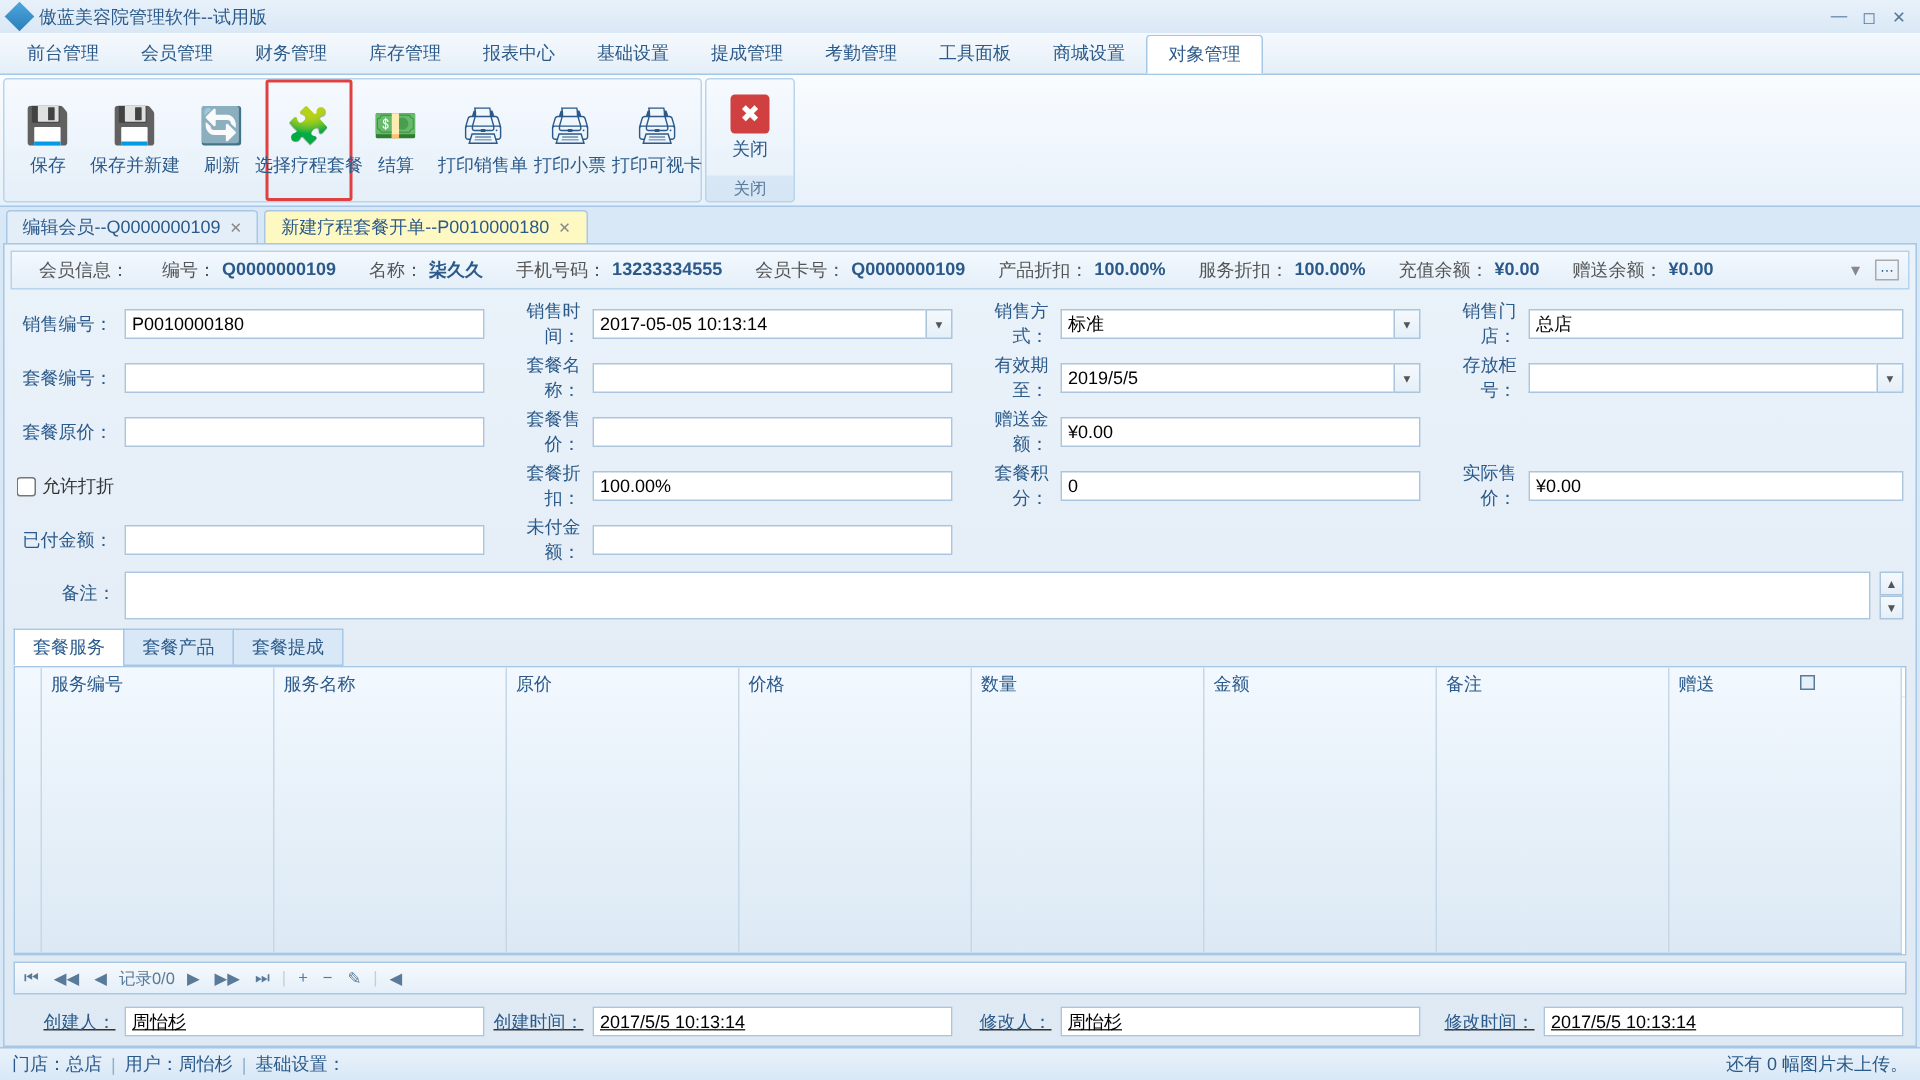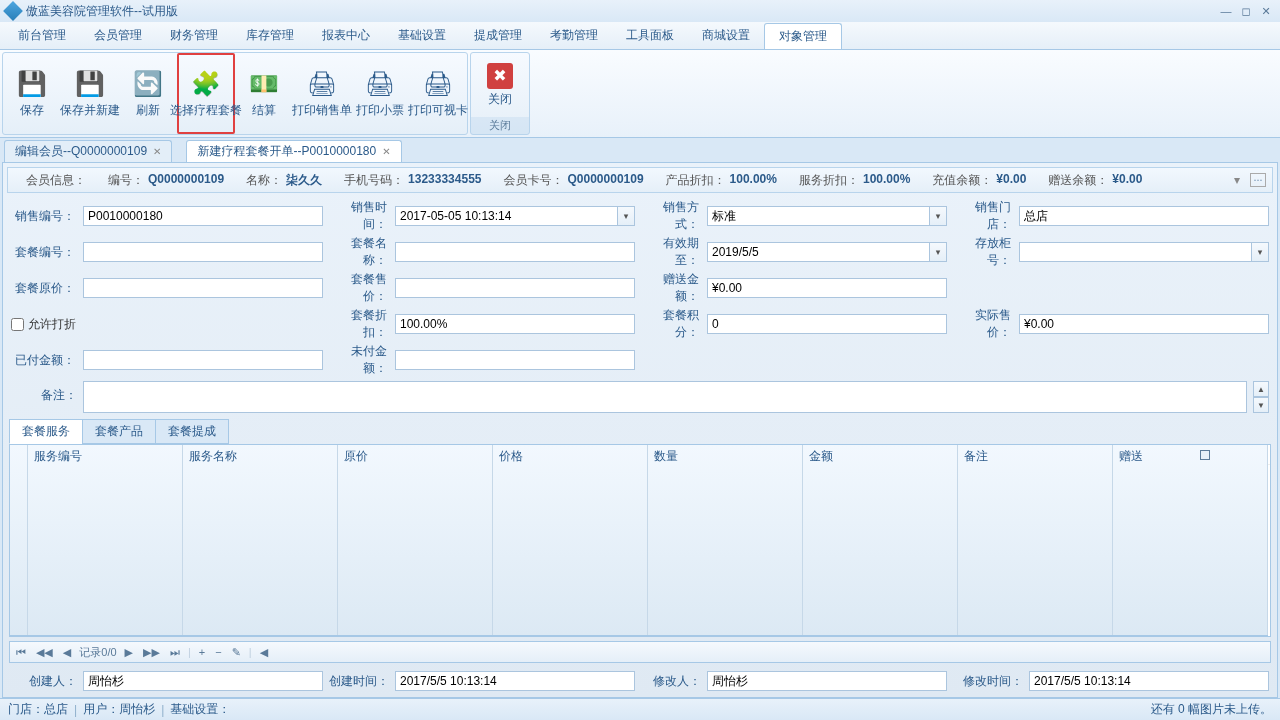--- a/index.html
+++ b/index.html
@@ -14,23 +14,23 @@
 .menubar .menu { padding: 4px 14px; color: #2b5a8a; cursor: pointer; }
 .menubar .menu.active { background: #fff; border: 1px solid #a6c8e6; border-bottom: none; border-radius: 3px 3px 0 0; color: #2b5a8a; }
 .ribbon { height: 88px; background: linear-gradient(#f9fcff, #e8f1fa); border-bottom: 1px solid #a6c8e6; display: flex; padding: 2px; gap: 2px; }
 .ribbon-group { border: 1px solid #b8d4ec; border-radius: 3px; background: linear-gradient(#f6faff, #e5eff8); display: flex; flex-direction: column; }
 .ribbon-body { display: flex; flex: 1; }
 .ribbon-btn { width: 58px; display: flex; flex-direction: column; align-items: center; justify-content: center; padding: 4px 2px; cursor: pointer; color: #2b5a8a; gap: 2px; }
 .ribbon-btn.highlight { border: 2px solid #e04040; border-radius: 2px; }
 .ribbon-icon { width: 32px; height: 32px; display: flex; align-items: center; justify-content: center; font-size: 24px; }
 .ribbon-btn .lbl { font-size: 12px; white-space: nowrap; }
 .ribbon-title { text-align: center; font-size: 11px; color: #5a7a99; padding: 1px 0; background: rgba(180,210,235,0.3); }
-.tabstrip { height: 24px; display: flex; align-items: flex-end; padding: 0 4px; gap: 14px; }
+.tabstrip { height: 24px; display: flex; align-items: flex-end; padding: 0 4px; gap: 4px; }
 .doc-tab { height: 22px; padding: 0 10px; display: flex; align-items: center; gap: 6px; border: 1px solid #a6c8e6; border-bottom: none; background: #e3eef8; color: #2b5a8a; cursor: pointer; border-radius: 3px 3px 0 0; }
-.doc-tab.active { background: #ffffff; }
+.doc-tab.active { background: #fef9c3; }
 .doc-tab .x { color: #888; font-size: 10px; }
 .content { flex: 1; background: linear-gradient(#eaf2fa, #dfe9f3); border: 1px solid #a6c8e6; margin: 0 2px; display: flex; flex-direction: column; overflow: hidden; }
 .member-info { height: 26px; background: linear-gradient(#f2f8fe, #e5eff8); border: 1px solid #b8d4ec; margin: 4px; display: flex; align-items: center; padding: 0 6px; gap: 10px; color: #2b5a8a; font-size: 12px; }
 .member-info .lbl { color: #555; margin-left: 12px; }
 .member-info .seg { display: flex; gap: 4px; white-space: nowrap; }
 .member-info .val { font-weight: bold; }
 .member-info .flex { flex: 1; }
 .member-info .arrow { color: #888; cursor: pointer; }
 .member-info .expand { width: 16px; height: 14px; border: 1px solid #aaa; display: flex; align-items: center; justify-content: center; font-size: 9px; cursor: pointer; }
 .form-grid { display: grid; grid-template-columns: 66px 240px 60px 240px 60px 240px 60px 1fr; gap: 2px 6px; padding: 2px 8px; align-items: center; }
@@ -55,21 +55,21 @@
 .grid-body { flex: 1; position: relative; }
 .grid-body .newrow { height: 20px; border-bottom: 1px solid #eee; display: flex; align-items: center; }
 .grid-body .newrow .star { width: 18px; text-align: center; color: #888; }
 .grid-body .newrow .sq { position: absolute; right: 76px; width: 10px; height: 10px; border: 1px solid #5a7a99; background: #e5eff8; }
 .scrollbar-v { position: absolute; right: 0; top: 0; bottom: 0; width: 16px; background: #e5eff8; border-left: 1px solid #c6d8e8; }
 .scrollbar-v .sbtn { height: 16px; background: linear-gradient(#f5f9fd, #d9e8f6); border: 1px solid #b8d4ec; display: flex; align-items: center; justify-content: center; font-size: 8px; color: #555; }
 .scrollbar-v .sbtn.bot { position: absolute; bottom: 0; left: 0; right: 0; }
 .navigator { height: 22px; border: 1px solid #a6c8e6; margin: 0 6px 4px; background: linear-gradient(#f5f9fd, #e5eff8); display: flex; align-items: center; padding: 0 4px; gap: 6px; color: #5a7a99; font-size: 11px; }
 .navigator .nbtn { cursor: pointer; padding: 0 2px; }
 .navigator .sep { color: #c0d0e0; }
-.footer-form { display: grid; grid-template-columns: 66px 240px 60px 240px 60px 240px 70px 1fr; gap: 2px 6px; padding: 4px 8px 6px; align-items: center; }
+.footer-form { display: grid; grid-template-columns: 66px 240px 60px 240px 60px 240px 70px 1fr; gap: 2px 6px; padding: 4px 8px 6px; align-items: center; text-decoration: underline; }
 .footer-form .flbl { color: #2b5a8a; text-align: right; }
 .footer-form input { height: 20px; border: 1px solid #abc5de; background: #fff; padding: 0 4px; font-size: 12px; width: 100%; }
 .statusbar { height: 22px; background: linear-gradient(#e8f1fa, #d9e8f6); border-top: 1px solid #a6c8e6; display: flex; align-items: center; padding: 0 8px; color: #2b5a8a; font-size: 12px; }
 .statusbar .ssep { margin: 0 6px; color: #90b0cc; }
 .statusbar a { color: #2b5a8a; text-decoration: none; }
 .statusbar .sright { margin-left: auto; }
 </style>
 </head>
 <body>
 

